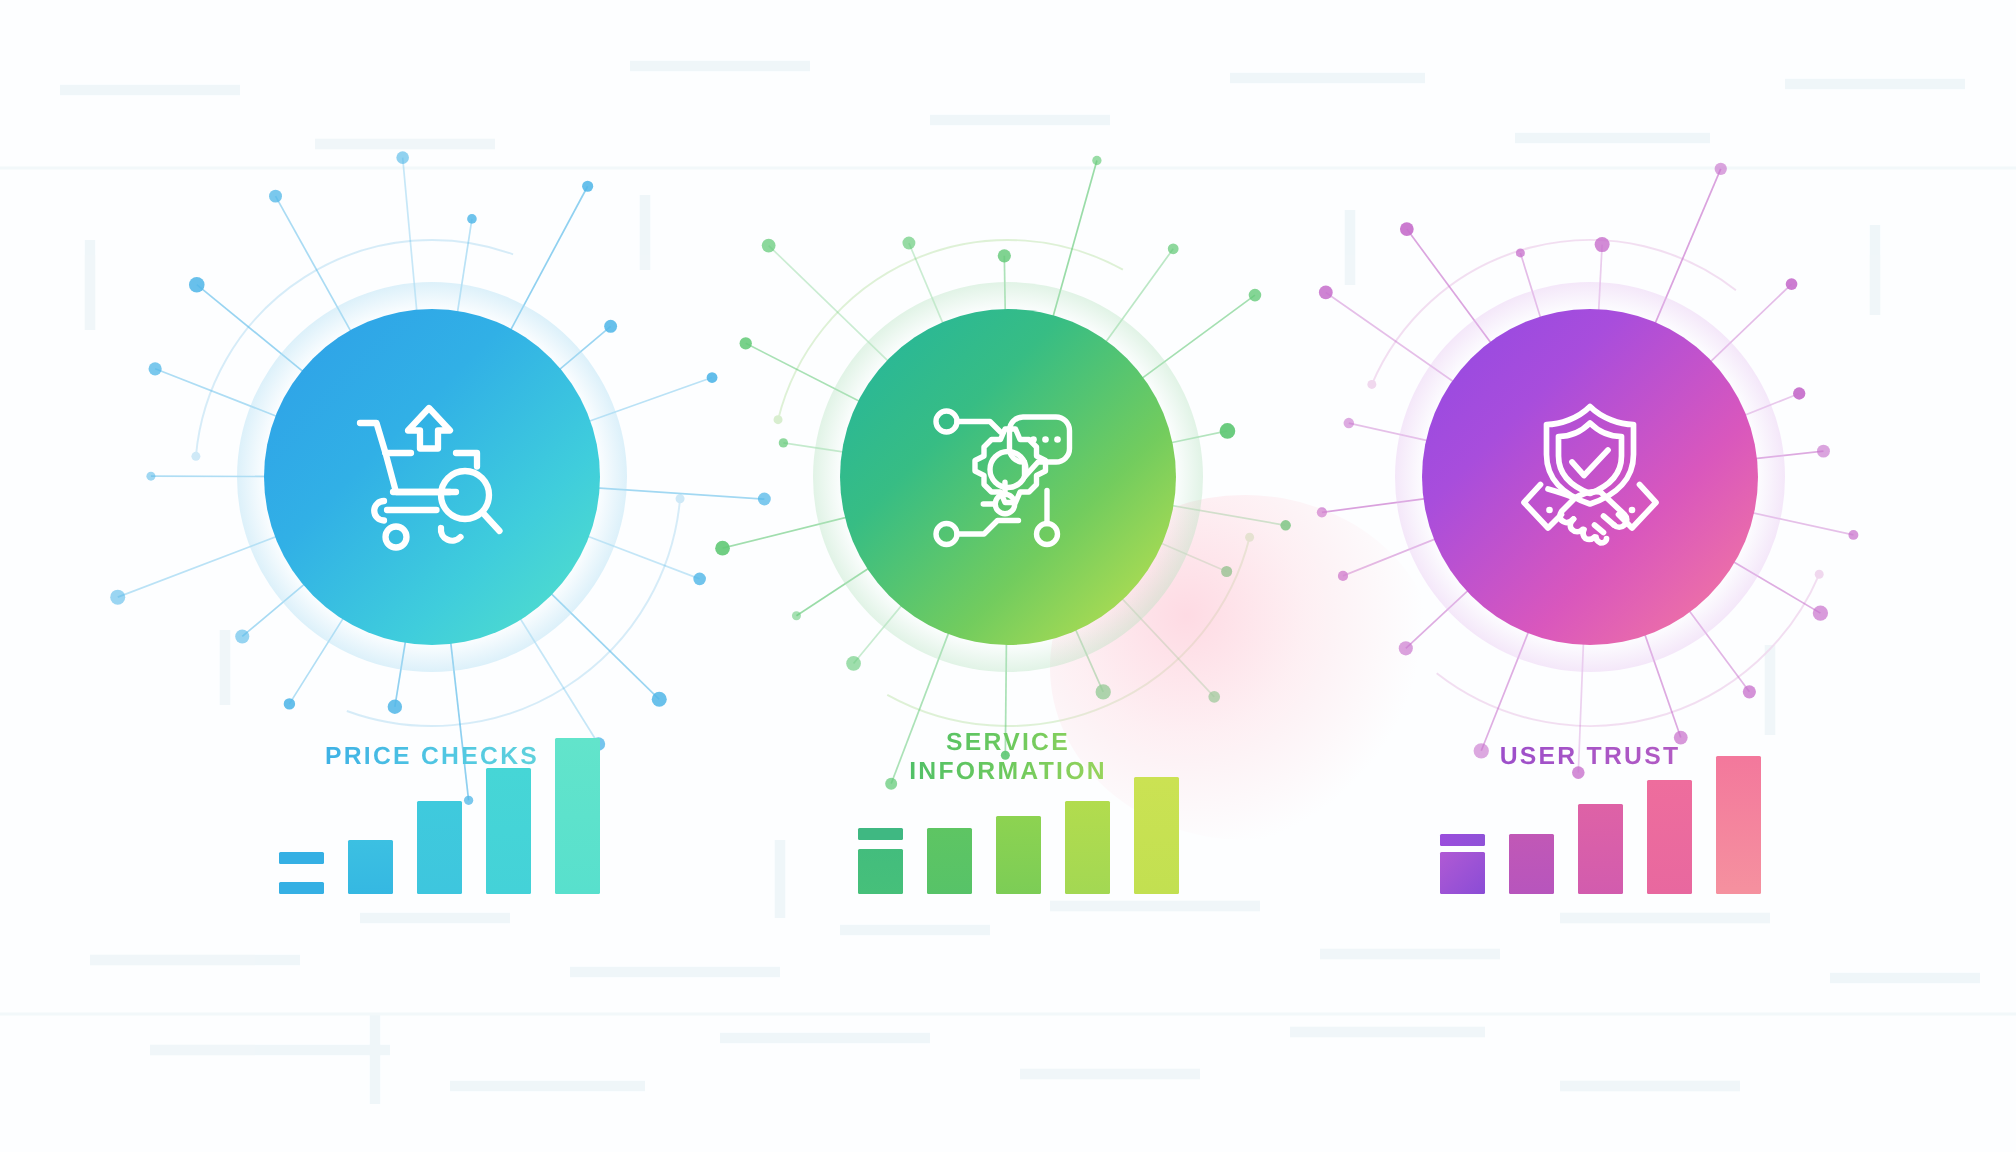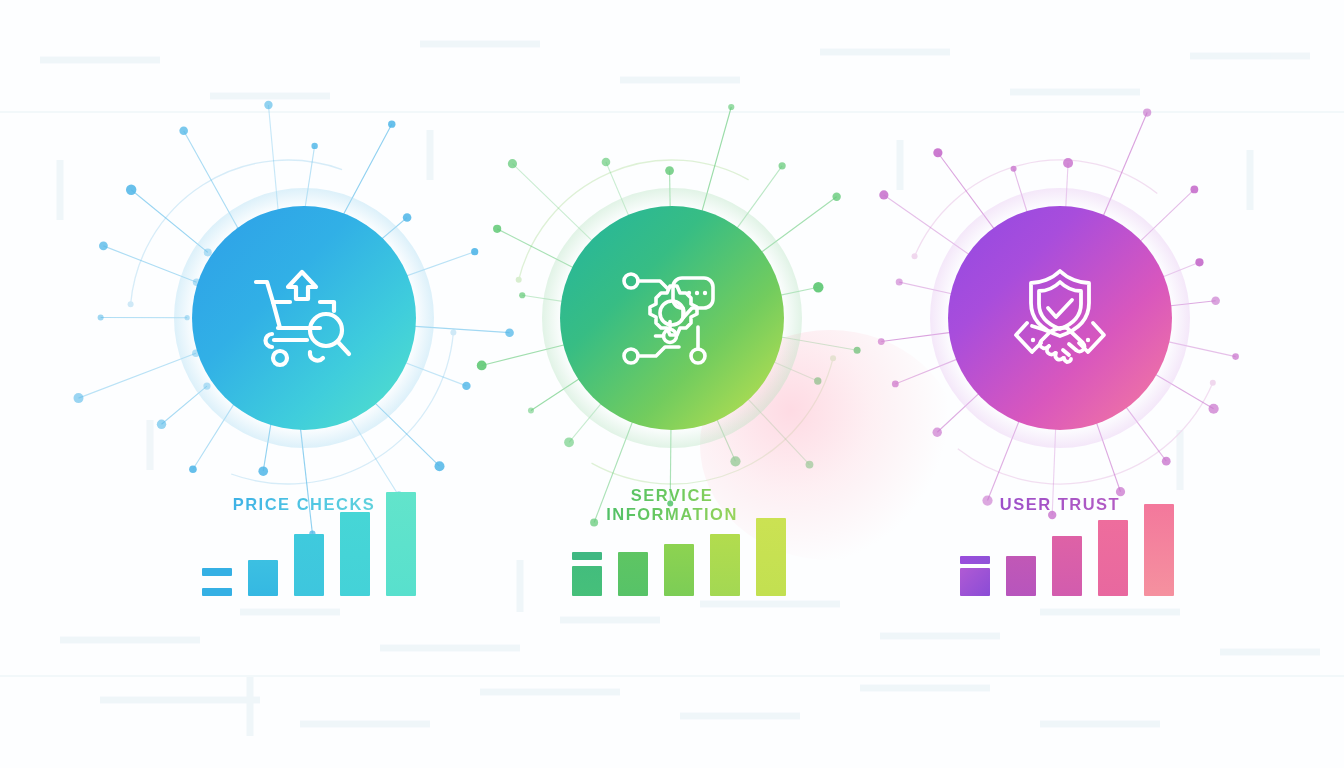--- a/index.html
+++ b/index.html
@@ -283,21 +283,21 @@
       <circle cx="1199.4724122309794" cy="262.32306096241604" r="4.1" fill="#c770cc" opacity="0.94"></circle>
       <circle cx="1153.2658676287083" cy="280.76856517222006" r="3.2" fill="#c770cc" opacity="0.45"></circle>
       <line x1="1159.4995002501855" y1="306.9794027118417" x2="1215.646392556607" y2="300.76055450119946" stroke="#c770cc" stroke-width="1.15" opacity="0.59"></line>
       <circle cx="1215.646392556607" cy="300.76055450119946" r="4.3" fill="#c770cc" opacity="0.64"></circle>
       <circle cx="1159.4995002501855" cy="306.9794027118417" r="2.8" fill="#c770cc" opacity="0.45"></circle>
     </svg>
 
   <div class="warm-glow" style="left:700px; top:330px; width:260px; height:230px;
               background: radial-gradient(circle at 35% 35%, rgba(255,190,205,0.55) 0%, rgba(255,205,215,0.30) 35%, rgba(255,255,255,0) 70%);"></div>
 
-  <div class="panel" style="left:0; width:448px;margin-left:16px;">
+  <div class="panel" style="left:0; width:448px;">
     <div class="halo" style="left:158px; top:188px; width:260px; height:260px;
                 background: radial-gradient(circle, rgba(255,255,255,0) 60%, rgba(175,222,243,0.55) 74%, rgba(190,230,247,0.45) 92%, rgba(255,255,255,0) 100%);"></div>
     <div class="disc" style="left:176px; top:206px; width:224px; height:224px;
                 background: linear-gradient(135deg, #2e9fe8 0%, #31b0e6 38%, #3fcddc 70%, #55e2c8 100%);">
       <svg width="108" height="100" viewBox="0 0 108 100" fill="none" stroke="#ffffff" stroke-width="4.2" stroke-linecap="round" stroke-linejoin="round">
         <path d="M6 14 h11 l6 20"></path>
         <path d="M23 34 h17"></path>
         <path d="M70 34 h14 v9"></path>
         <path d="M23 34 l7 26 h36"></path>
         <path d="M28 60 h42"></path>

